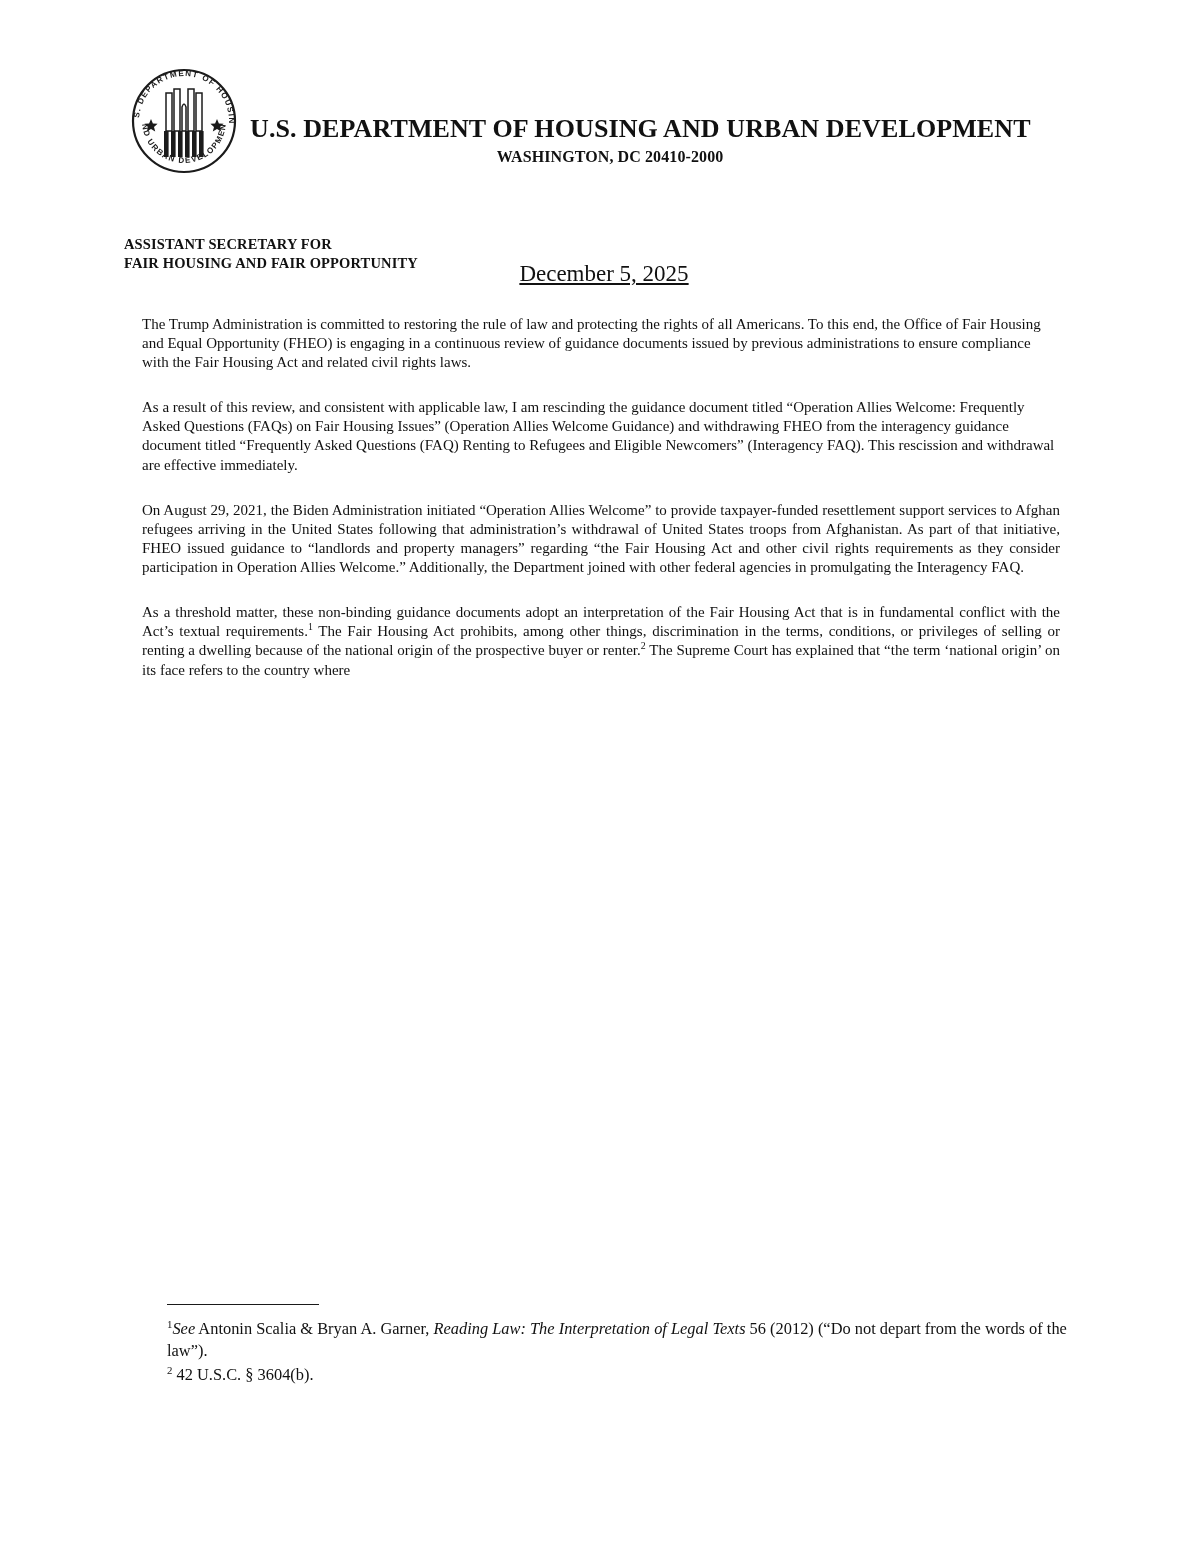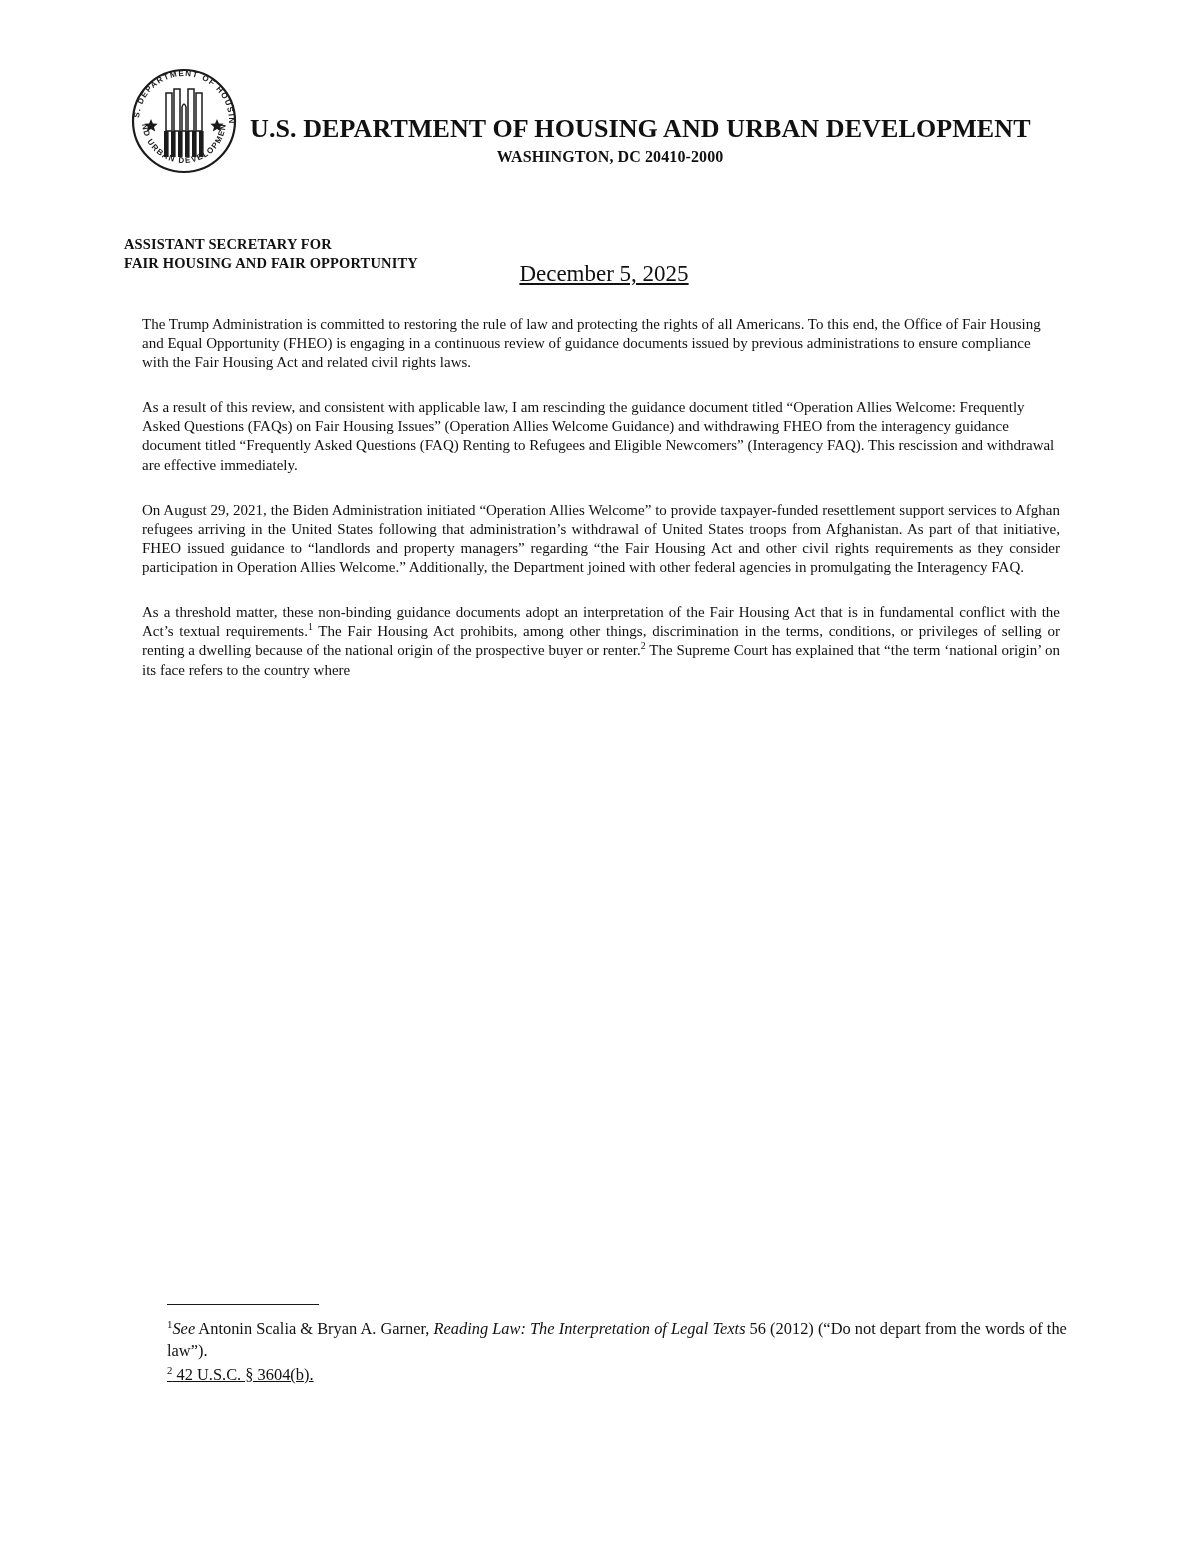--- a/index.html
+++ b/index.html
@@ -129,21 +129,20 @@
     border-top: 1.6px solid #1a1a1a;
     margin: 0 0 13px 0;
   }
   .footnote {
     font-size: 16.4px;
     line-height: 1.33;
     margin: 0;
   }
   .footnote + .footnote {
     margin-top: 2px;
-    text-decoration: underline;
   }
   sup {
     font-size: 0.66em;
     vertical-align: super;
     line-height: 0;
   }
   .it { font-style: italic; }
 </style>
 </head>
 <body>

